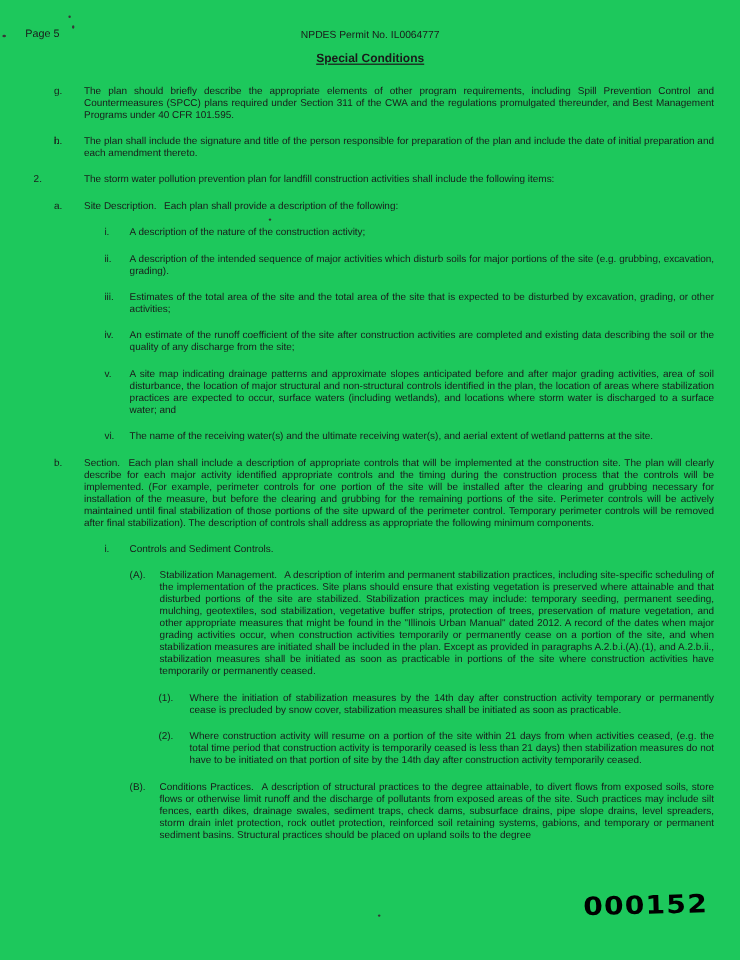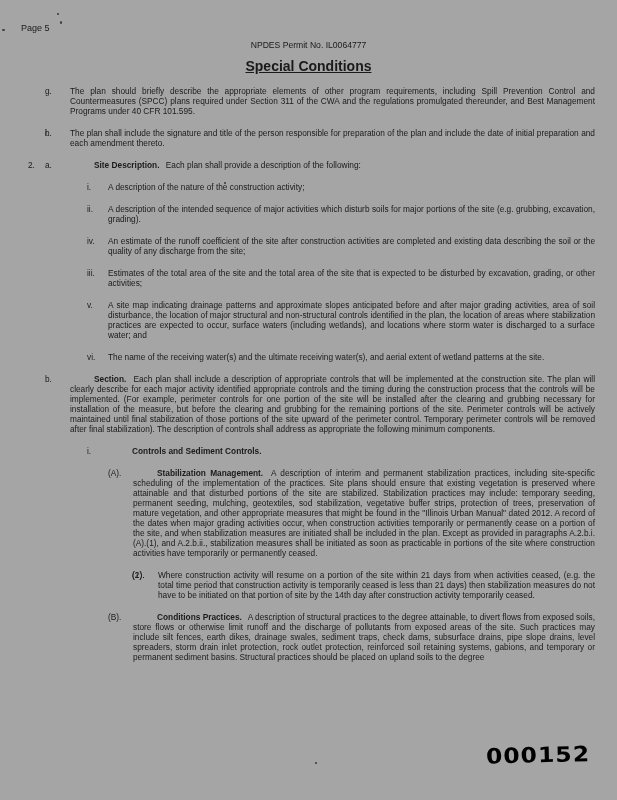--- a/index.html
+++ b/index.html
@@ -1,61 +1,61 @@
 <!DOCTYPE html>
 <html><head>
 <meta charset="utf-8">
 <style>
   html, body { margin: 0; padding: 0; background: #ffffff; }
   .sheet {
     position: relative;
     width: 617px;
     height: 800px;
-    background: #a3a3a3;
+    background: #22c55e;
     font-family: "Liberation Sans", sans-serif;
     color: #1f1f1f;
     overflow: hidden;
     filter: blur(0.25px) contrast(1.05);
   }
   .page-label {
     position: absolute;
     left: 21px;
     top: 23px;
     font-size: 9px;
   }
-  .flow { padding-top: 40px; }
+  .flow { padding-top: 24px; }
   .permit-no {
     text-align: center;
     font-size: 8.6px;
     line-height: 10px;
   }
   .doc-title {
     text-align: center;
-    font-size: 14px;
+    font-size: 10px;
     font-weight: bold;
     text-decoration: underline;
     margin-top: 11px;
     line-height: 10px;
   }
   .para {
     position: relative;
     text-align: justify;
     font-size: 8.3px;
     line-height: 10px;
     padding-right: 22px;
     margin-top: 12px;
   }
   .para .marker { position: absolute; }
   .ind-0 { padding-left: 70px; }  .ind-0 > .marker { left: 28px; }
   .ind-1 { padding-left: 70px; }  .ind-1 > .marker { left: 45px; }
   .ind-2 { padding-left: 108px; } .ind-2 > .marker { left: 87px; }
   .ind-3 { padding-left: 133px; } .ind-3 > .marker { left: 108px; }
   .ind-4 { padding-left: 158px; } .ind-4 > .marker { left: 132px; }
   .mt-lg { margin-top: 15px; }
-  .lead { font-weight: bold; margin-right: 4px; margin-left: 24px; }
+  .lead { font-weight: normal; margin-right: 4px; }
   .stamp {
     position: absolute;
     left: 487px;
     top: 742px;
     font-family: "DejaVu Sans", sans-serif;
     font-size: 23px;
     font-weight: 900;
     color: #050505;
     letter-spacing: 1px;
     transform: rotate(-1.5deg) scale(1.02, 0.92);
@@ -88,46 +88,47 @@
       <span class="marker">h.</span>
     </div>
 
     <div class="para ind-1">
       <span class="marker">i.</span>
       <span class="body">The plan shall include the signature and title of the person responsible for preparation of the plan and include the date of initial preparation and each amendment thereto.</span>
     </div>
 
     <div class="para ind-0">
       <span class="marker">2.</span>
+      <span class="body">The storm water pollution prevention plan for landfill construction activities shall include the following items:</span>
     </div>
 
     <div class="para ind-1">
       <span class="marker">a.</span>
       <span class="lead">Site Description.</span>
       <span class="body">Each plan shall provide a description of the following:</span>
     </div>
 
     <div class="para ind-2">
       <span class="marker">i.</span>
       <span class="body">A description of the nature of the construction activity;</span>
     </div>
 
     <div class="para ind-2">
       <span class="marker">ii.</span>
       <span class="body">A description of the intended sequence of major activities which disturb soils for major portions of the site (e.g. grubbing, excavation, grading).</span>
     </div>
 
     <div class="para ind-2">
-      <span class="marker">iv.</span>
-      <span class="body">An estimate of the runoff coefficient of the site after construction activities are completed and existing data describing the soil or the quality of any discharge from the site;</span>
+      <span class="marker">iii.</span>
+      <span class="body">Estimates of the total area of the site and the total area of the site that is expected to be disturbed by excavation, grading, or other activities;</span>
     </div>
 
     <div class="para ind-2">
-      <span class="marker">iii.</span>
-      <span class="body">Estimates of the total area of the site and the total area of the site that is expected to be disturbed by excavation, grading, or other activities;</span>
+      <span class="marker">iv.</span>
+      <span class="body">An estimate of the runoff coefficient of the site after construction activities are completed and existing data describing the soil or the quality of any discharge from the site;</span>
     </div>
 
     <div class="para ind-2">
       <span class="marker">v.</span>
       <span class="body">A site map indicating drainage patterns and approximate slopes anticipated before and after major grading activities, area of soil disturbance, the location of major structural and non-structural controls identified in the plan, the location of areas where stabilization practices are expected to occur, surface waters (including wetlands), and locations where storm water is discharged to a surface water; and</span>
     </div>
 
     <div class="para ind-2">
       <span class="marker">vi.</span>
       <span class="body">The name of the receiving water(s) and the ultimate receiving water(s), and aerial extent of wetland patterns at the site.</span>
@@ -145,20 +146,21 @@
     </div>
 
     <div class="para ind-3">
       <span class="marker">(A).</span>
       <span class="lead">Stabilization Management.</span>
       <span class="body">A description of interim and permanent stabilization practices, including site-specific scheduling of the implementation of the practices.  Site plans should ensure that existing vegetation is preserved where attainable and that disturbed portions of the site are stabilized.  Stabilization practices may include:  temporary seeding, permanent seeding, mulching, geotextiles, sod stabilization, vegetative buffer strips, protection of trees, preservation of mature vegetation, and other appropriate measures that might be found in the "Illinois Urban Manual" dated 2012.  A record of the dates when major grading activities occur, when construction activities temporarily or permanently cease on a portion of the site, and when stabilization measures are initiated shall be included in the plan.  Except as provided in paragraphs A.2.b.i.(A).(1), and A.2.b.ii., stabilization measures shall be initiated as soon as practicable in portions of the site where construction activities have temporarily or permanently ceased.</span>
     </div>
 
     <div class="para ind-4">
       <span class="marker">(1).</span>
+      <span class="body">Where the initiation of stabilization measures by the 14th day after construction activity temporary or permanently cease is precluded by snow cover, stabilization measures shall be initiated as soon as practicable.</span>
     </div>
 
     <div class="para ind-4">
       <span class="marker">(2).</span>
       <span class="body">Where construction activity will resume on a portion of the site within 21 days from when activities ceased, (e.g. the total time period that construction activity is temporarily ceased is less than 21 days) then stabilization measures do not have to be initiated on that portion of site by the 14th day after construction activity temporarily ceased.</span>
     </div>
 
     <div class="para ind-3">
       <span class="marker">(B).</span>
       <span class="lead">Conditions Practices.</span>

